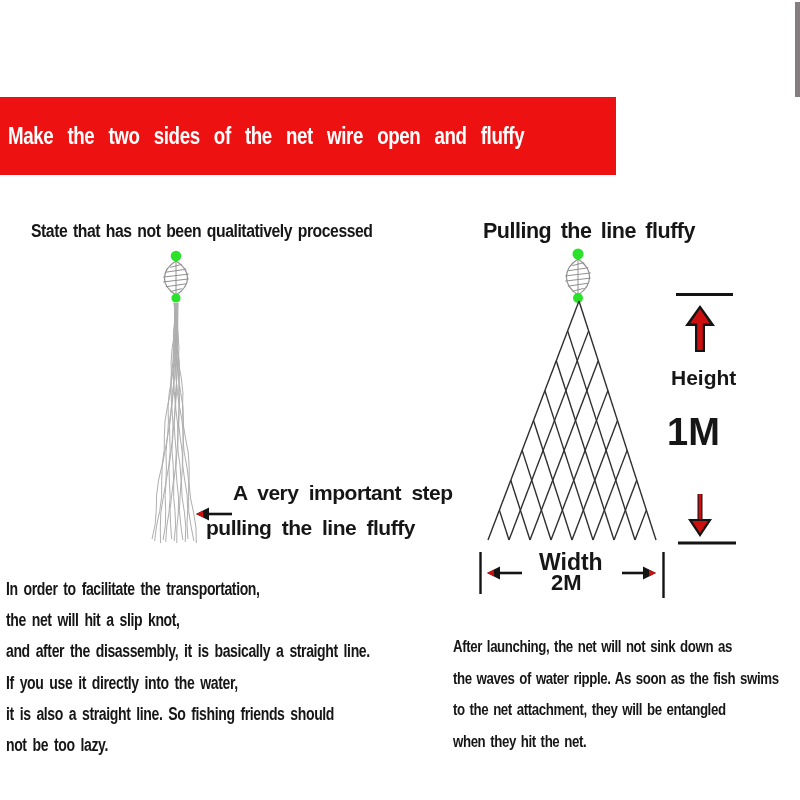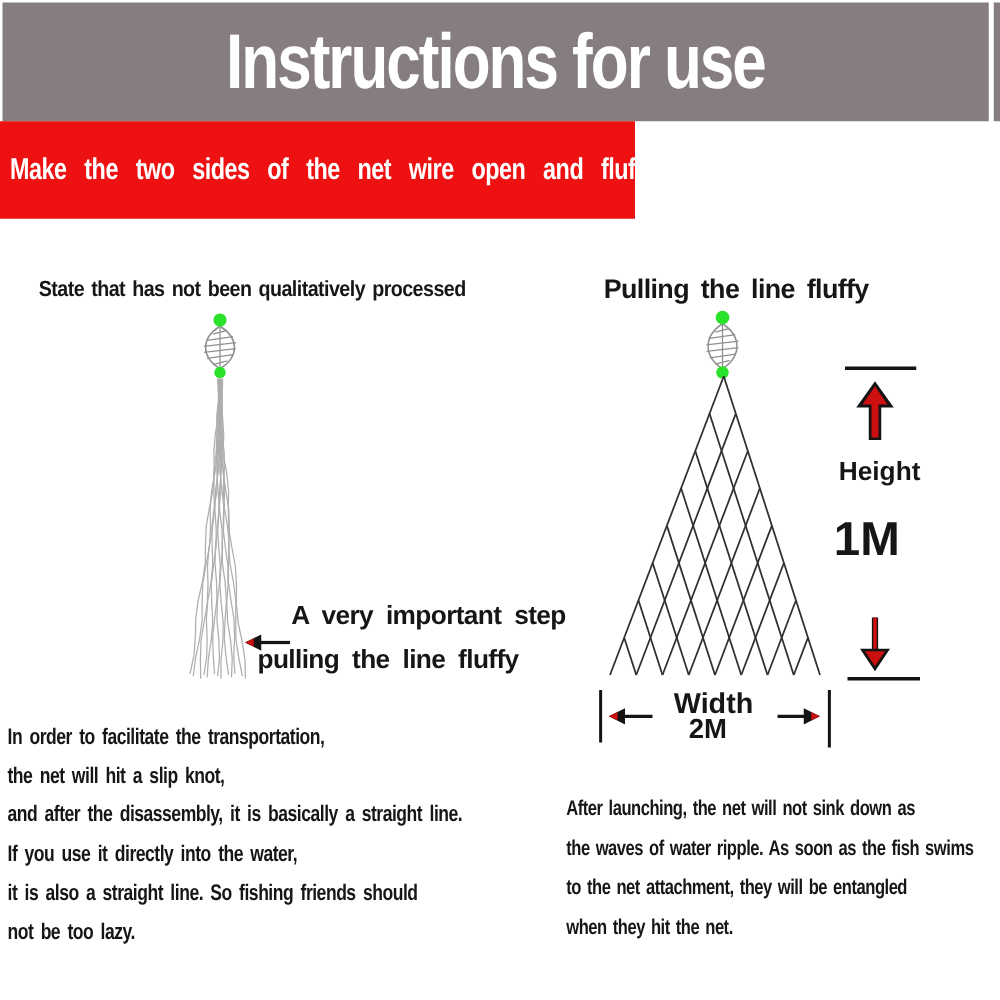--- a/index.html
+++ b/index.html
@@ -5,21 +5,21 @@
   html,body{margin:0;padding:0;background:#fff;}
   #page{position:relative;width:800px;height:800px;background:#ffffff;overflow:hidden;
         font-family:"Liberation Sans",sans-serif;}
   .abs{position:absolute;line-height:1;}
   
   .banner-gray{left:2px;top:2px;width:789px;height:95px;background:#857d7f;
                display:flex;align-items:center;justify-content:center;}
   .banner-gray-edge{left:795px;top:2px;width:5px;height:95px;background:#857d7f;}
   .main-title{color:#fff;font-weight:700;font-size:62px;letter-spacing:-2px;white-space:nowrap;
               transform:scaleX(0.80);transform-origin:center center;}
-  .banner-red{left:0;top:97px;width:508px;height:78px;background:#ee1111;
+  .banner-red{left:0;top:97px;width:616px;height:78px;background:#ee1111;
               display:flex;align-items:center;}
   .sub-title{color:#fff;font-weight:700;font-size:24px;letter-spacing:-0.5px;word-spacing:12px;
              white-space:nowrap;transform:scaleX(0.78);transform-origin:left center;margin-left:8px;}
   
   .lbl{color:#161616;font-weight:700;white-space:nowrap;transform-origin:left top;}
   .caption-left{left:31px;top:223px;font-size:17.5px;letter-spacing:-0.5px;word-spacing:2px;transform:scaleX(0.90);}
   .note1{left:206px;top:482px;font-size:21px;letter-spacing:-0.5px;word-spacing:5px;margin-left:27px;}
   .note2{left:206px;top:517px;font-size:21px;letter-spacing:-0.5px;word-spacing:5px;}
   .right-title{left:483px;top:221px;font-size:21.5px;letter-spacing:-0.5px;word-spacing:4px;}
   .height-label{left:671px;top:367px;font-size:21px;}
@@ -32,23 +32,20 @@
              transform:scaleX(0.78);}
   .para-right{left:453px;top:631px;font-size:17px;line-height:31.7px;letter-spacing:-0.5px;word-spacing:2px;
               transform:scaleX(0.78);}
   svg.overlay{position:absolute;left:0;top:0;width:800px;height:800px;pointer-events:none;}
 </style>
 </head>
 <body>
 
 <div id="page">
 
-  <div class="abs banner-gray">
-    <div class="main-title">Instructions for use</div>
-  </div>
   <div class="abs banner-gray-edge"></div>
 
   <div class="abs banner-red">
     <div class="sub-title">Make the two sides of the net wire open and fluffy</div>
   </div>
 
   <div class="abs lbl caption-left">State that has not been qualitatively processed</div>
   <div class="abs lbl note1">A very important step</div>
   <div class="abs lbl note2">pulling the line fluffy</div>
 

